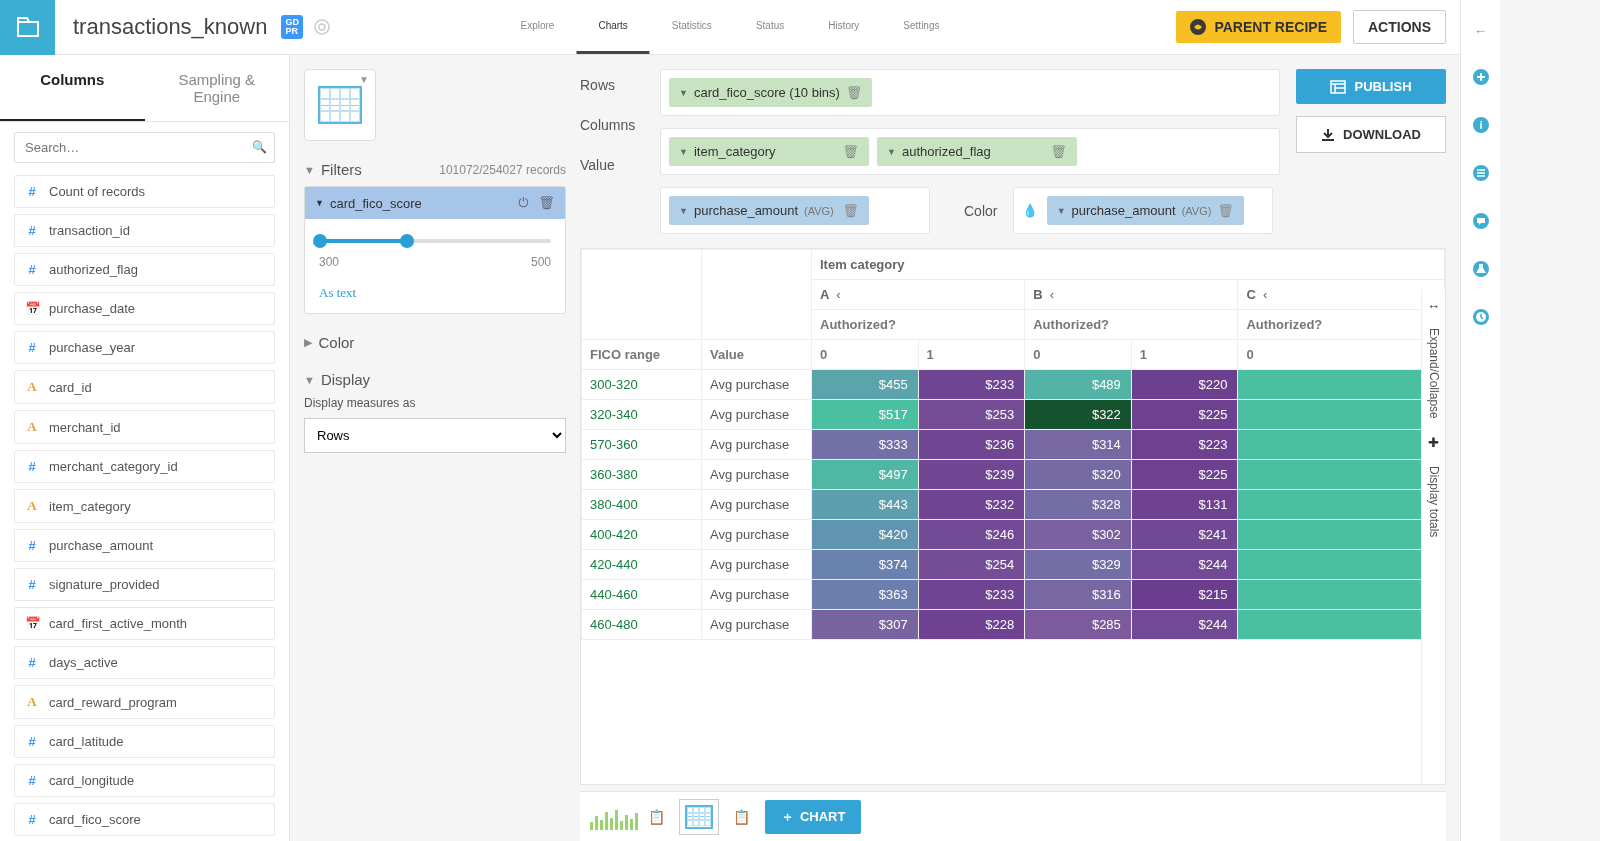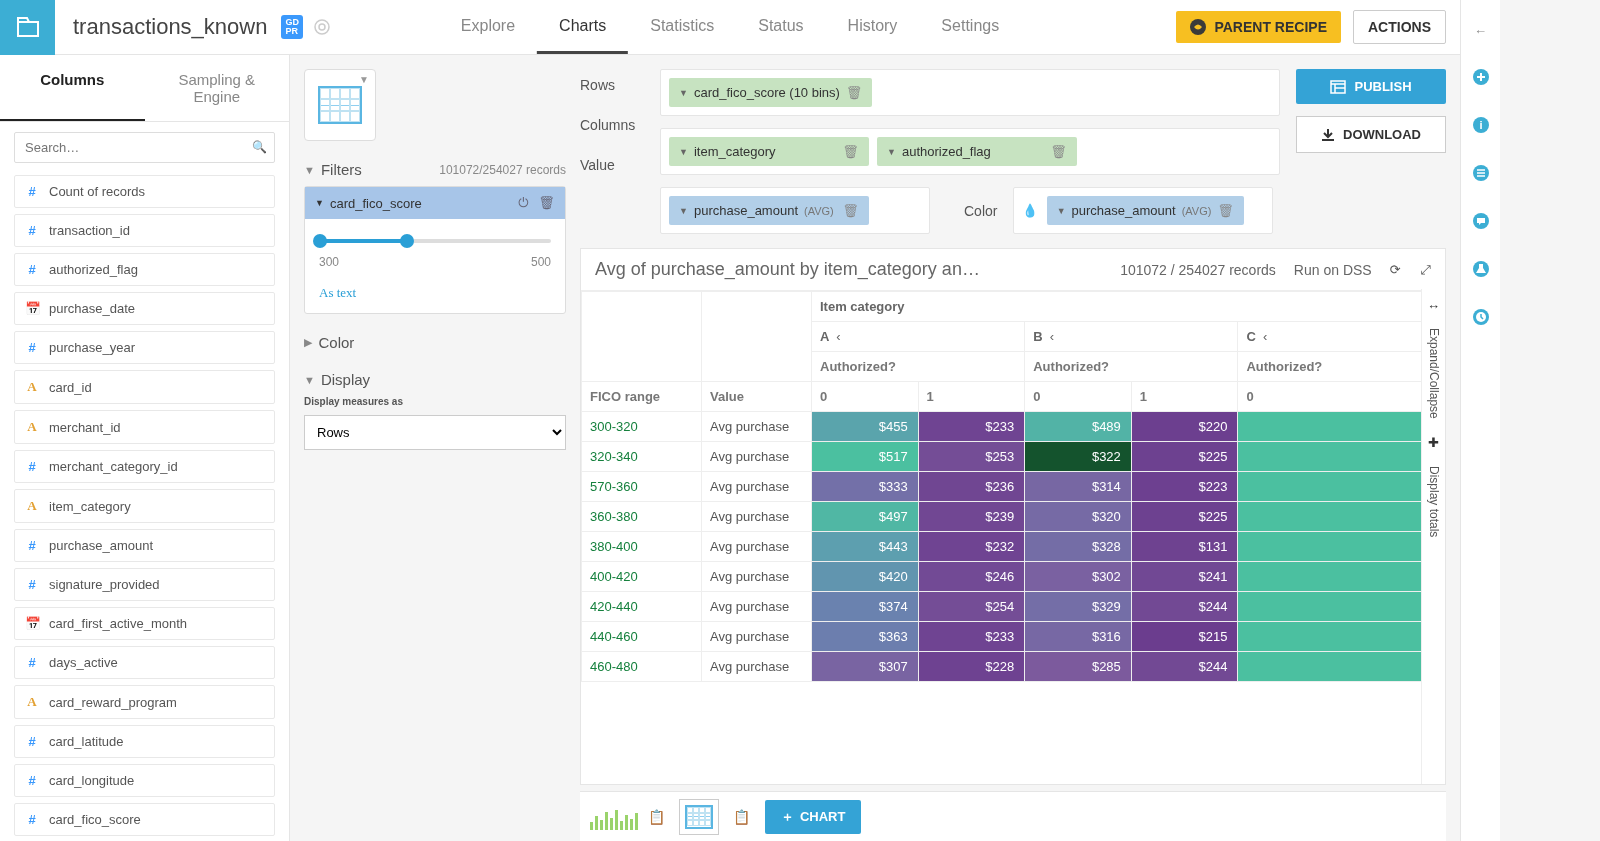--- a/index.html
+++ b/index.html
@@ -9,21 +9,21 @@
 .rightbar .ricon { width: 18px; height: 18px; display:flex; align-items:center; justify-content:center; color:#888; cursor:pointer; }
 .main { flex: 1; display: flex; flex-direction: column; }
 
 
 .topbar { height: 55px; background: #fff; border-bottom: 1px solid #e5e5e5; display: flex; align-items: center; padding: 0 0 0 0; position:relative; }
 .dsicon { width:55px; height:55px; background:#3caed4; display:flex; align-items:center; justify-content:center; color:#fff; }
 .dsname { font-size: 22px; color:#444; margin-left:18px; font-weight:400; }
 .gdpr { margin-left:14px; background:#3b99fc; color:#fff; font-size:9px; font-weight:700; padding:3px 4px; border-radius:3px; line-height:1; }
 .targeticon { margin-left:10px; color:#ccc; }
 .tabs { margin-left:auto; margin-right:auto; display:flex; height:100%; position:absolute; left:50%; transform:translateX(-50%); }
-.tabs .tab { padding:0 22px; display:flex; align-items:center; color:#888; font-size:16px; cursor:pointer; border-bottom:3px solid transparent; }
+.tabs .tab { padding:0 22px; display:flex; align-items:center; color:#888; font-size:10px; cursor:pointer; border-bottom:3px solid transparent; }
 .tabs .tab.active { color:#333; border-bottom-color:#444; }
 .topactions { margin-left:auto; display:flex; align-items:center; gap:12px; padding-right:14px; }
 .btn-parent { background:#f7bf21; padding:8px 14px; font-weight:700; font-size:14px; border-radius:2px; display:flex; align-items:center; gap:8px; cursor:pointer; }
 .btn-actions { background:#fff; border:1px solid #ccc; padding:8px 14px; font-weight:700; font-size:14px; border-radius:2px; cursor:pointer; }
 
 
 .body { flex:1; display:flex; overflow:hidden; }
 
 
 .sidebar { width:290px; background:#fff; border-right:1px solid #e5e5e5; display:flex; flex-direction:column; }
@@ -53,21 +53,21 @@
 .filterbox { background:#fff; border:1px solid #ddd; border-radius:3px; padding:0 0 12px 0; }
 .filterhdr { background:#a7c5e8; padding:8px 10px; display:flex; align-items:center; font-size:13px; gap:6px; }
 .filterhdr .ficons { margin-left:auto; display:flex; gap:10px; color:#667; }
 .sliderwrap { padding:14px 14px 6px; }
 .slidertrack { height:4px; background:#ddd; border-radius:2px; position:relative; margin:6px 0 6px; }
 .sliderfill { position:absolute; height:4px; background:#2a9fd6; border-radius:2px; }
 .sliderhandle { width:14px; height:14px; background:#2a9fd6; border-radius:50%; position:absolute; top:-5px; cursor:grab; }
 .sliderlabels { display:flex; justify-content:space-between; color:#888; font-size:12px; padding-top:6px; }
 .astext { color:#2a9fd6; padding:10px 14px 0; cursor:pointer; font-size:13px;font-family:Liberation Serif, serif; }
 .display-select { width:100%; padding:8px; border:1px solid #ccc; background:#fff; margin-top:8px; font-size:13px; }
-.dispmeas { color:#555; font-size:10px;font-weight:bold; }
+.dispmeas { color:#555; font-size:12px; }
 
 
 .chartarea { flex:1; display:flex; flex-direction:column; padding:14px 14px 0 0; overflow:hidden; }
 .zonegrid { display:flex; gap:16px; }
 .zonelabels { width:64px; display:flex; flex-direction:column; gap:24px; padding-top:8px; color:#555; font-size:14px; }
 .zones { flex:1; display:flex; flex-direction:column; gap:12px; }
 .zone { background:#fff; border:1px solid #e5e5e5; border-radius:2px; padding:8px; display:flex; gap:8px; align-items:center; min-height:46px; }
 .pill { border-radius:2px; padding:7px 10px; display:flex; align-items:center; gap:6px; font-size:13px; min-width:200px; }
 .pill .pdel { margin-left:auto; color:#888; cursor:pointer; }
 .pill .car { font-size:9px; color:#666; }
@@ -354,29 +354,20 @@
               <svg width="14" height="14" viewBox="0 0 14 14" fill="#333">
                   <path d="M7 1 L7 8 M3 5 L7 9 L11 5" stroke="#333" stroke-width="2" fill="none"></path>
                   <rect x="1" y="11" width="12" height="2"></rect>
                 </svg>
               <span>DOWNLOAD</span>
             </div>
           </div>
         </div>
 
         <div class="pivotwrap">
-          <div class="pivothdr">
-            <div class="pivottitle">Avg of purchase_amount by item_category an…</div>
-            <div class="pivotinfo">101072 / 254027 records</div>
-            <div class="pivotinfo">Run on DSS</div>
-            <div class="pivoticons">
-              <span>⟳</span>
-              <span>⤢</span>
-            </div>
-          </div>
           <div class="pivotscroll">
             <table class="pivot" id="pivottable">
                 <thead>
                   <tr>
                     <th rowspan="3" style="width:120px"></th>
                     <th rowspan="3" style="width:110px"></th>
                     <th colspan="5" class="colgrouphdr">Item category</th>
                   </tr>
                   <tr>
                     <th colspan="2" class="colgrouphdr">A &nbsp;<span style="font-weight:400">‹</span></th>

